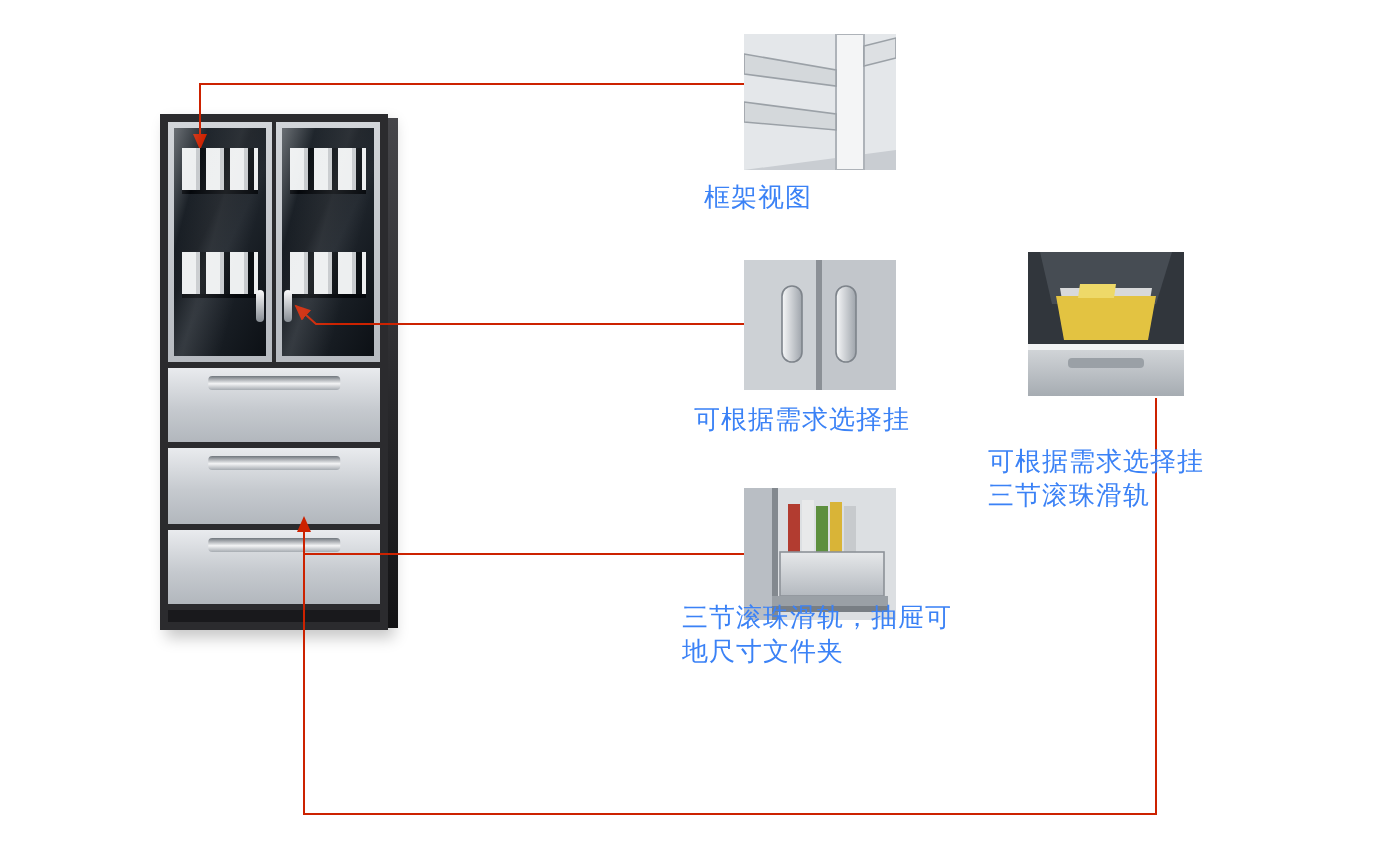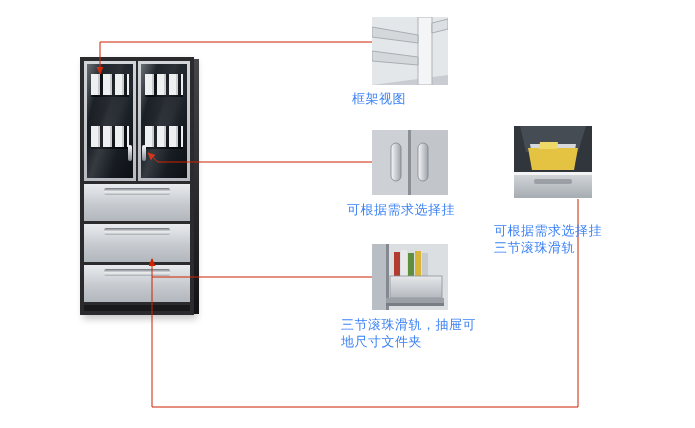--- a/index.html
+++ b/index.html
@@ -167,18 +167,18 @@
 
   <div class="label" style="left:352px;top:90px;width:116px">框架视图</div>
 
   <div class="label" style="left:347px;top:201px;width:128px">可根据需求选择挂</div>
 
   <div class="label" style="left:494px;top:222px;width:128px">
     <div>可根据需求选择挂</div>
     <div>三节滚珠滑轨</div>
   </div>
 
-  <div class="label" style="left:341px;top:316px;width:148px">
+  <div class="label" style="left:341px;top:300px;width:148px">
     <div>三节滚珠滑轨，抽屉可</div>
     <div>地尺寸文件夹</div>
   </div>
 
 </div>
 
 </body></html>

